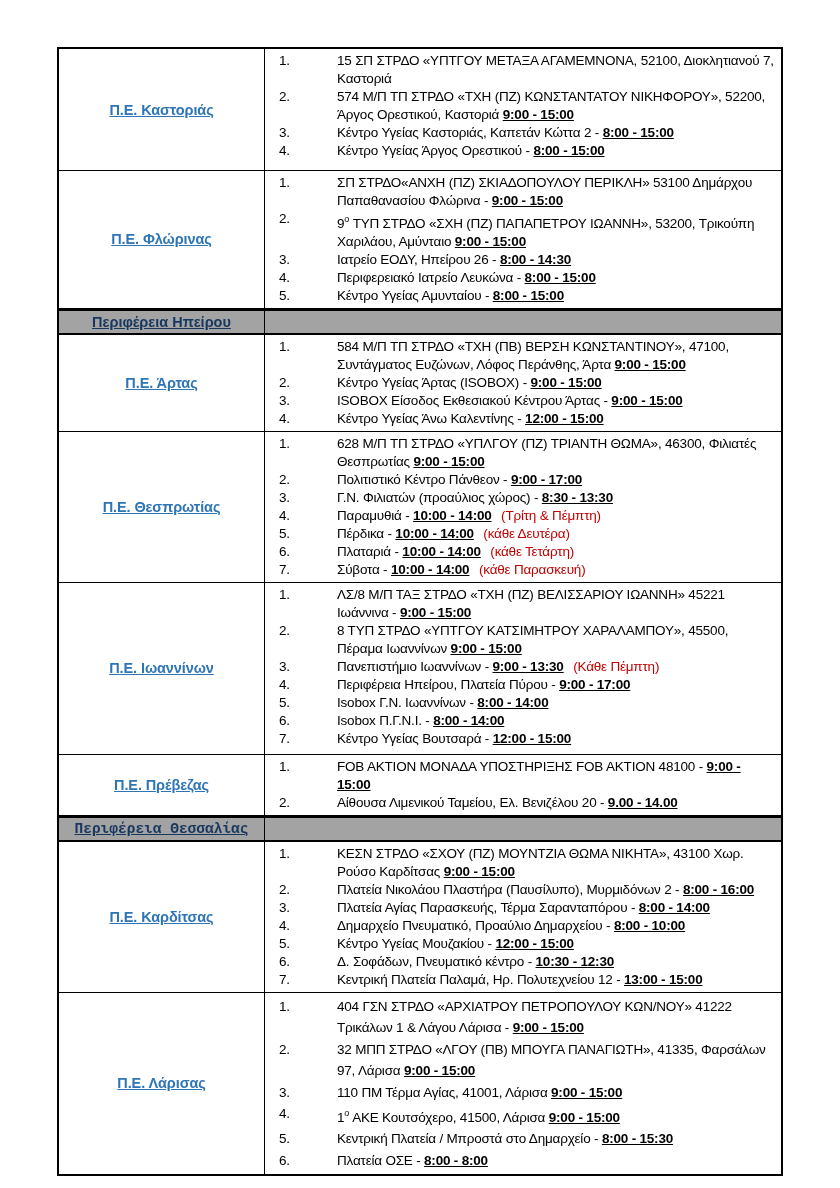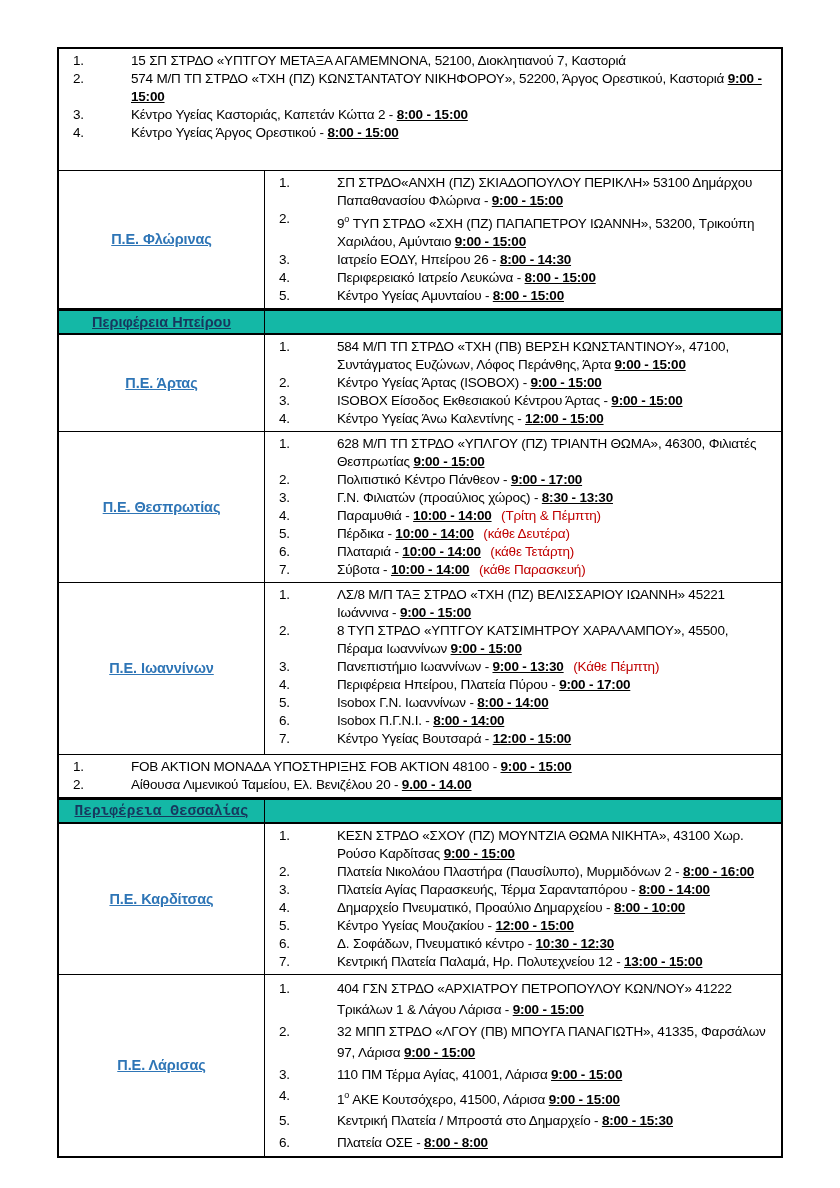--- a/index.html
+++ b/index.html
@@ -18,21 +18,21 @@
     flex:0 0 206px;width:206px;border-right:1.5px solid #000;
     display:flex;align-items:center;justify-content:center;
     padding:2px;
   }
   .items-cell{flex:1;padding:3px 4px 3px 0;min-width:0;}
   .region-label{
     color:#2E75B6;font-weight:bold;text-decoration:underline;
     font-size:14.5px;letter-spacing:-0.1px;cursor:pointer;white-space:nowrap;
   }
   .header-row{
-    background:#14b8a6;border-top:2px solid #000;border-bottom:2px solid #000;
+    background:#a3a3a3;border-top:2px solid #000;border-bottom:2px solid #000;
   }
   .header-row .label-cell{padding:2px;}
   .header-row .items-cell{min-height:20px;}
   .header-label{
     color:#17375E;font-weight:bold;text-decoration:underline;
     font-size:14.5px;white-space:nowrap;
   }
   .item{display:flex;align-items:flex-start;}
   .num{
     flex:0 0 44px;width:44px;padding-left:14px;box-sizing:border-box;
@@ -57,20 +57,23 @@
   .row:nth-child(8){min-height:26px;font-family:Liberation Mono, monospace;}
   .row:nth-child(9){min-height:143px;}
   .row:nth-child(10){min-height:176px;}
   .row:nth-child(10) .txt,.row:nth-child(10) .num{line-height:21.5px;}
 </style>
 </head>
 <body>
 
 <div class="doc-table">
     <div class="row region-row">
+      <div class="cell label-cell">
+        <span class="region-label">Π.Ε. Καστοριάς</span>
+      </div>
       <div class="cell items-cell">
         <div class="item">
           <span class="num">1.</span>
           <span class="txt"><span>15 ΣΠ ΣΤΡΔΟ «ΥΠΤΓΟΥ ΜΕΤΑΞΑ ΑΓΑΜΕΜΝΟΝΑ, 52100, Διοκλητιανού 7, Καστοριά</span></span>
         </div>
         <div class="item">
           <span class="num">2.</span>
           <span class="txt"><span>574 Μ/Π ΤΠ ΣΤΡΔΟ «ΤΧΗ (ΠΖ) ΚΩΝΣΤΑΝΤΑΤΟΥ ΝΙΚΗΦΟΡΟΥ», 52200, Άργος Ορεστικού, Καστοριά </span><span class="u">9:00 - 15:00</span></span>
         </div>
         <div class="item">
@@ -203,20 +206,23 @@
           <span class="num">6.</span>
           <span class="txt"><span>Isobox  Π.Γ.Ν.Ι. - </span><span class="u">8:00 - 14:00</span></span>
         </div>
         <div class="item">
           <span class="num">7.</span>
           <span class="txt"><span>Κέντρο Υγείας Βουτσαρά - </span><span class="u">12:00 - 15:00</span></span>
         </div>
       </div>
     </div>
     <div class="row region-row">
+      <div class="cell label-cell">
+        <span class="region-label">Π.Ε. Πρέβεζας</span>
+      </div>
       <div class="cell items-cell">
         <div class="item">
           <span class="num">1.</span>
           <span class="txt"><span>FOB AKTION ΜΟΝΑΔΑ ΥΠΟΣΤΗΡΙΞΗΣ FOB AKTION 48100 - </span><span class="u">9:00 - 15:00</span></span>
         </div>
         <div class="item">
           <span class="num">2.</span>
           <span class="txt"><span>Αίθουσα Λιμενικού Ταμείου, Ελ. Βενιζέλου 20 - </span><span class="u">9.00 - 14.00</span></span>
         </div>
       </div>

